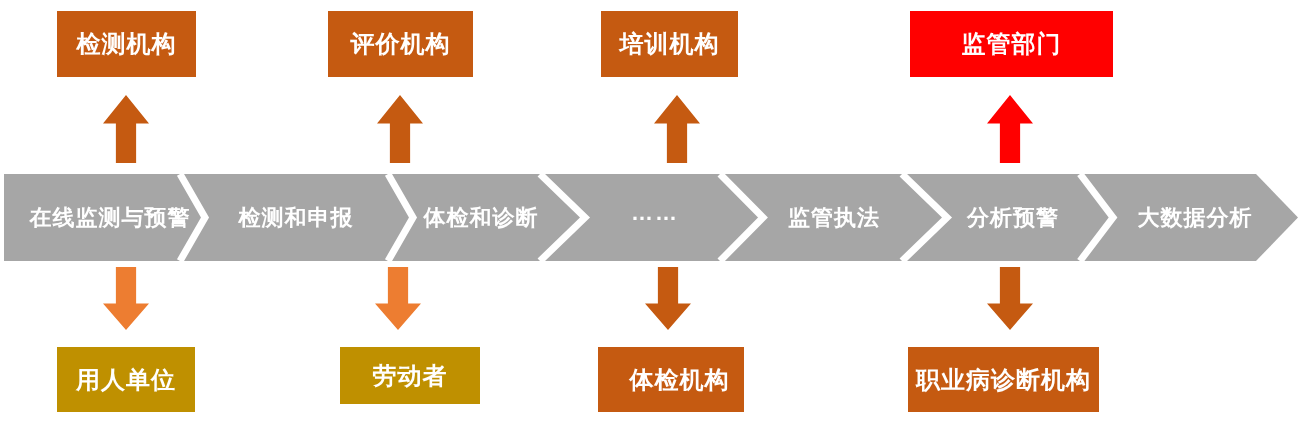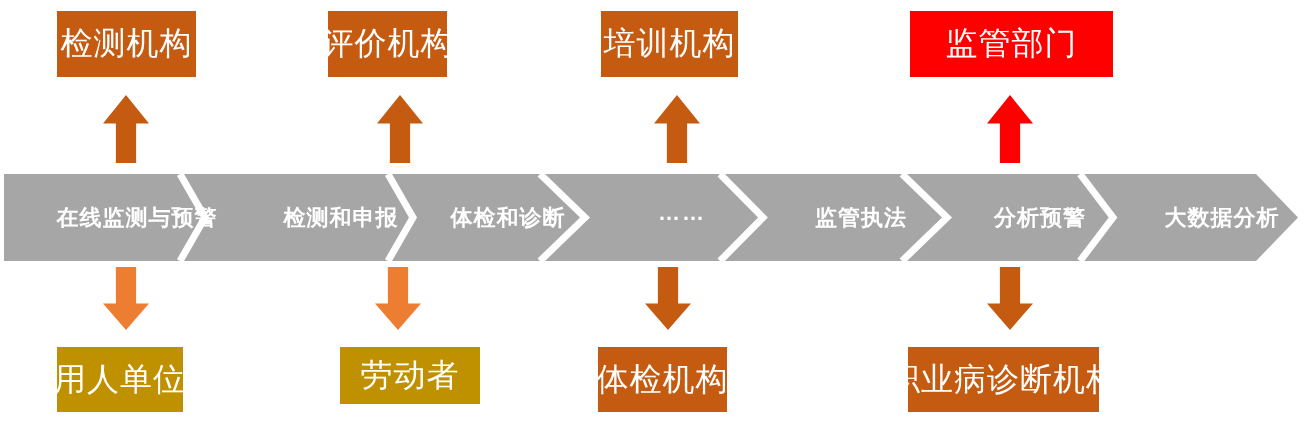--- a/index.html
+++ b/index.html
@@ -10,39 +10,39 @@
     background: #ffffff;
     font-family: "Liberation Sans", sans-serif;
     overflow: hidden;
   }
   .node {
     position: absolute;
     display: flex;
     align-items: center;
     justify-content: center;
     color: #ffffff;
-    font-weight: normal;
-    font-size: 32px;
+    font-weight: bold;
+    font-size: 24px;
     letter-spacing: 1px;
     white-space: nowrap;
   }
   .node.dark-orange { background: #C55A11; }
   .node.red         { background: #FF0000; }
   .node.gold        { background: #BF9000; }
 
   
   .box-top-1 { left: 57px;  top: 11px; width: 139px; height: 66px; }
-  .box-top-2 { left: 328px; top: 11px; width: 119px; height: 66px; }
+  .box-top-2 { left: 328px; top: 11px; width: 145px; height: 66px; }
   .box-top-3 { left: 601px; top: 11px; width: 137px; height: 66px; }
   .box-top-4 { left: 910px; top: 11px; width: 203px; height: 66px; }
 
   
-  .box-bot-1 { left: 57px;  top: 347px; width: 126px; height: 65px; text-align: center; }
+  .box-bot-1 { left: 57px;  top: 347px; width: 138px; height: 65px; text-align: center; }
   .box-bot-2 { left: 340px; top: 347px; width: 140px; height: 57px; }
-  .box-bot-3 { left: 598px; top: 347px; width: 129px; height: 65px; }
+  .box-bot-3 { left: 598px; top: 347px; width: 129px; height: 65px; padding-left: 17px; }
   .box-bot-4 { left: 908px; top: 347px; width: 191px; height: 65px; }
 
   .arrow {
     position: absolute;
     width: 46px;
     height: 68px;
   }
   .arrow.up {
     top: 95px;
     clip-path: polygon(50% 0, 100% 42%, 72% 42%, 72% 100%, 28% 100%, 28% 42%, 0 42%);
@@ -78,24 +78,23 @@
     height: 87px;
     display: flex;
     align-items: center;
     justify-content: center;
     transform: translateX(-50%);
     color: #ffffff;
     font-weight: bold;
     font-size: 22px;
     letter-spacing: 1px;
     white-space: nowrap;
-    margin-left: 27px;
   }
   .seg-1 { left: 110px; }
-  .seg-2 { left: 314px; }
+  .seg-2 { left: 296px; }
   .seg-3 { left: 481px; font-family: Liberation Mono, monospace; }
   .seg-4 { left: 655px; letter-spacing: 2px; }
   .seg-4 span { display: inline-block; transform: translateY(-5px); }
   .seg-5 { left: 834px; }
   .seg-6 { left: 1013px; }
   .seg-7 { left: 1195px; }
 </style>
 </head>
 <body>
 

